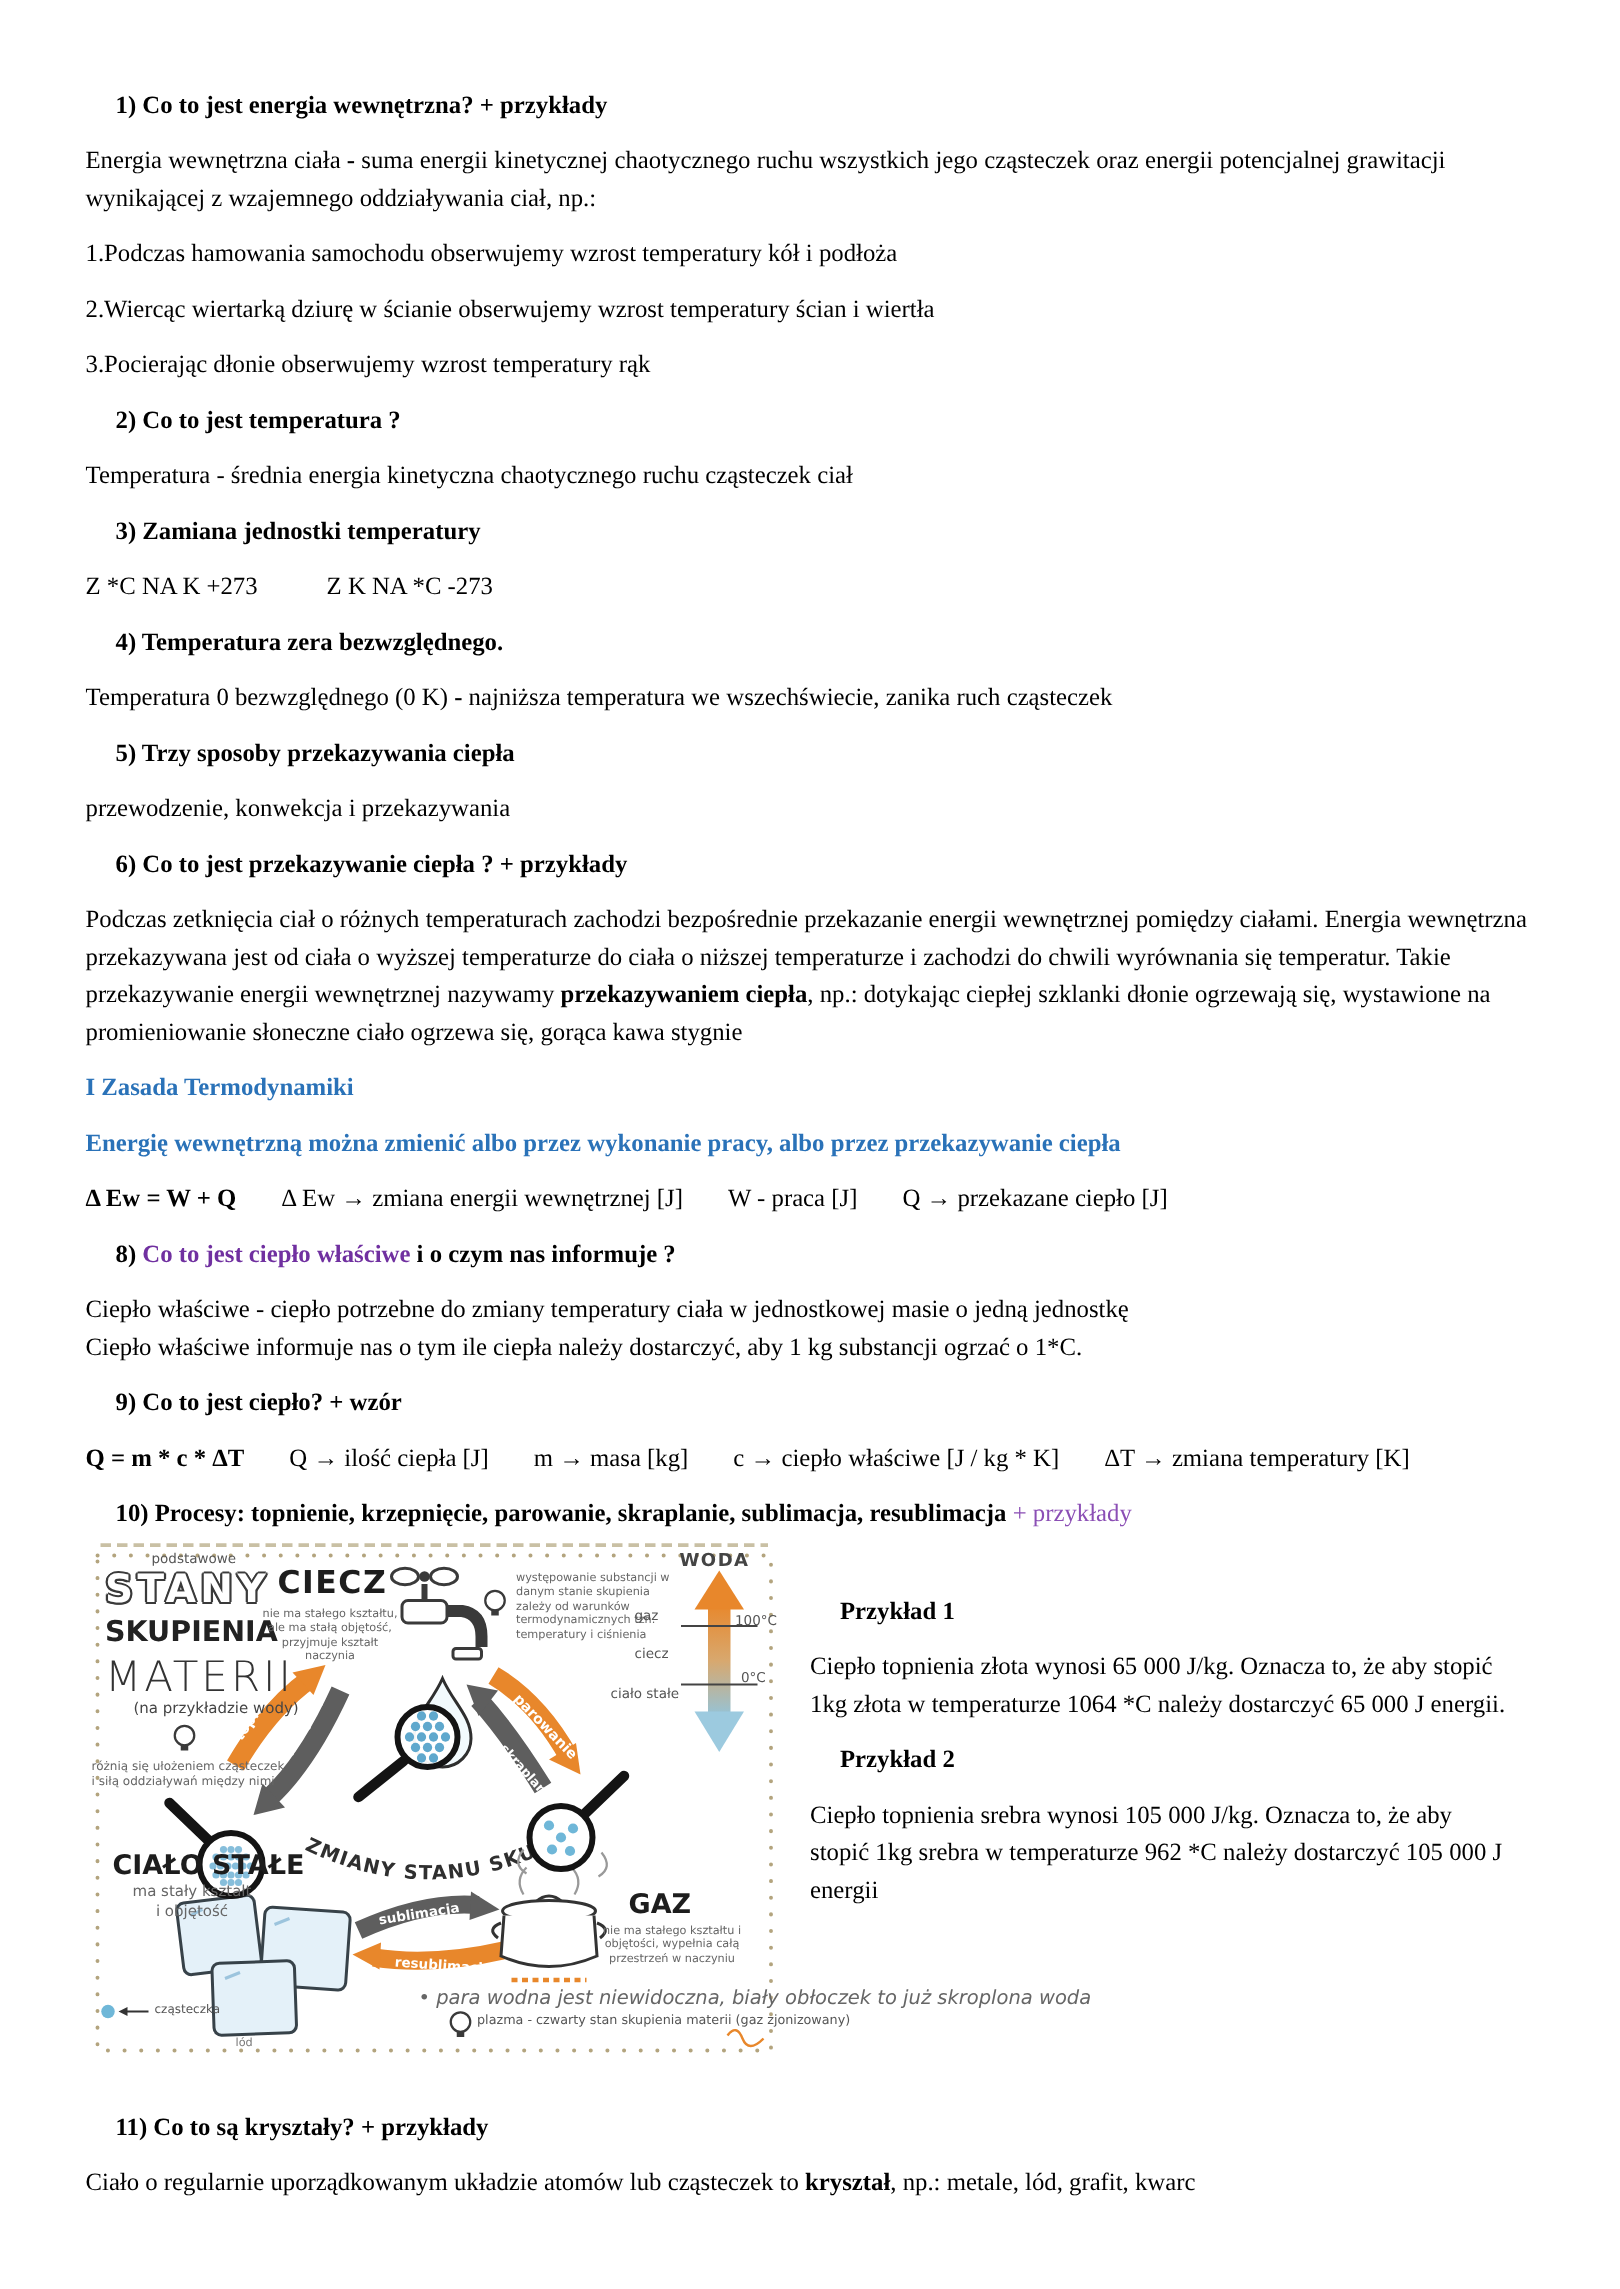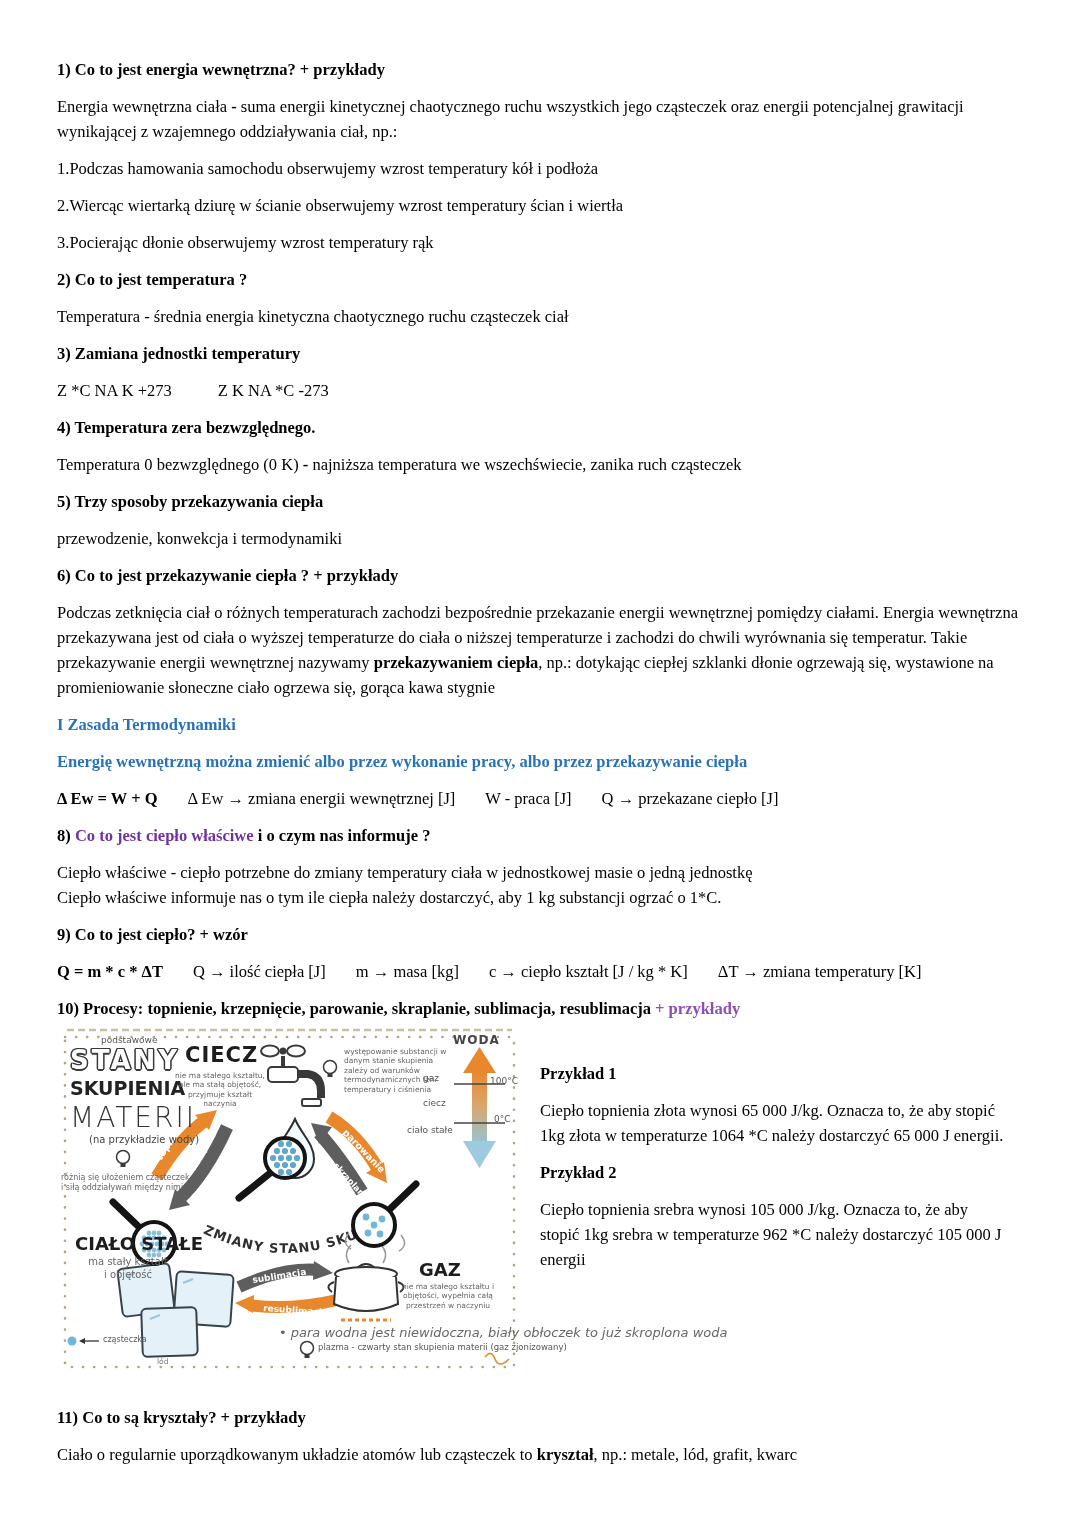--- a/index.html
+++ b/index.html
@@ -1,22 +1,22 @@
 <!DOCTYPE html>
 <html><head>
 <meta charset="utf-8">
 <style>
   html,body{margin:0;padding:0;background:#ffffff;}
   body{width:1080px;min-height:1526px;font-family:"Liberation Serif",serif;color:#000;font-size:16.5px;}
   .page{padding:57px 57px 20px 57px;}
   p{margin:0 0 12px 0;line-height:25px;}
-  .hd{font-weight:bold;}
+  .hd{font-weight:bold;margin-left:20px;}
   .blue{color:#2a72b8;font-weight:bold;}
   .purple{color:#7030a0;font-weight:bold;}
-  .purple-reg{color:#8b4fb5;font-weight:bold;}
+  .purple-reg{color:#8b4fb5;font-weight:normal;}
   .bold{font-weight:bold;}
   .fseg{display:inline-block;margin-right:30px;}
   .fseg:last-child{margin-right:0;}
   .gapw{display:inline-block;width:46px;}
   
   .fig-row{display:flex;align-items:flex-start;margin-top:-6px;margin-bottom:0;}
   .fig{position:relative;width:465px;height:348px;flex:0 0 auto;}
   .fig svg{position:absolute;left:0;top:0;}
   .fl{position:absolute;font-family:"DejaVu Sans",sans-serif;color:#4a4a4a;line-height:1.25;}
   .ex-col{width:470px;margin-left:18px;padding-top:34px;}
@@ -37,34 +37,34 @@
   <p class="hd">2) Co to jest temperatura ?</p>
   <p>Temperatura - średnia energia kinetyczna chaotycznego ruchu cząsteczek ciał</p>
 
   <p class="hd">3) Zamiana jednostki temperatury</p>
   <p><span>Z *C NA K +273</span><span class="gapw"></span><span>Z K NA *C -273</span></p>
 
   <p class="hd">4) Temperatura zera bezwzględnego.</p>
   <p><span>Temperatura 0 bezwzględnego (0 K)</span><span class="bold"> - </span><span>najniższa temperatura we wszechświecie, zanika ruch cząsteczek</span></p>
 
   <p class="hd">5) Trzy sposoby przekazywania ciepła</p>
-  <p>przewodzenie, konwekcja i termodynamiki</p>
+  <p>przewodzenie, konwekcja i przekazywania</p>
 
   <p class="hd">6) Co to jest przekazywanie ciepła ? + przykłady</p>
   <p><span>Podczas zetknięcia ciał o różnych temperaturach zachodzi bezpośrednie przekazanie energii wewnętrznej pomiędzy ciałami. Energia wewnętrzna przekazywana jest od ciała o wyższej temperaturze do ciała o niższej temperaturze i zachodzi do chwili wyrównania się temperatur. Takie przekazywanie energii wewnętrznej nazywamy </span><span class="bold">przekazywaniem ciepła</span><span>, np.: dotykając ciepłej szklanki dłonie ogrzewają się, wystawione na promieniowanie słoneczne ciało ogrzewa się, gorąca kawa stygnie</span></p>
 
   <p class="blue">I Zasada Termodynamiki</p>
   <p class="blue">Energię wewnętrzną można zmienić albo przez wykonanie pracy, albo przez przekazywanie ciepła</p>
   <p><span class="bold fseg">Δ Ew = W + Q</span><span class="fseg">Δ Ew → zmiana energii wewnętrznej [J]</span><span class="fseg">W - praca [J]</span><span class="fseg">Q → przekazane ciepło [J]</span></p>
 
   <p class="hd"><span>8) </span><span class="purple">Co to jest ciepło właściwe</span><span> i o czym nas informuje ?</span></p>
   <p><span>Ciepło właściwe - ciepło potrzebne do zmiany temperatury ciała w jednostkowej masie o jedną jednostkę</span><br><span>Ciepło właściwe informuje nas o tym ile ciepła należy dostarczyć, aby 1 kg substancji ogrzać o 1*C.</span></p>
 
   <p class="hd">9) Co to jest ciepło? + wzór</p>
-  <p><span class="bold fseg">Q = m * c * ΔT</span><span class="fseg">Q → ilość ciepła [J]</span><span class="fseg">m → masa [kg]</span><span class="fseg">c → ciepło kształt [J / kg * K]</span><span class="fseg">ΔT → zmiana temperatury [K]</span></p>
+  <p><span class="bold fseg">Q = m * c * ΔT</span><span class="fseg">Q → ilość ciepła [J]</span><span class="fseg">m → masa [kg]</span><span class="fseg">c → ciepło właściwe [J / kg * K]</span><span class="fseg">ΔT → zmiana temperatury [K]</span></p>
 
   <p class="hd"><span>10) Procesy: topnienie, krzepnięcie, parowanie, skraplanie, sublimacja, resublimacja</span><span class="purple-reg"> + przykłady</span></p>
 
   <div class="fig-row">
     <div class="fig">
       <svg width="465" height="348" viewBox="0 0 465 348">
         <defs>
           <linearGradient id="thermoGrad" x1="0" y1="0" x2="0" y2="1">
             <stop offset="0" stop-color="#e8872b"></stop>
             <stop offset="0.5" stop-color="#d8a86e"></stop>

